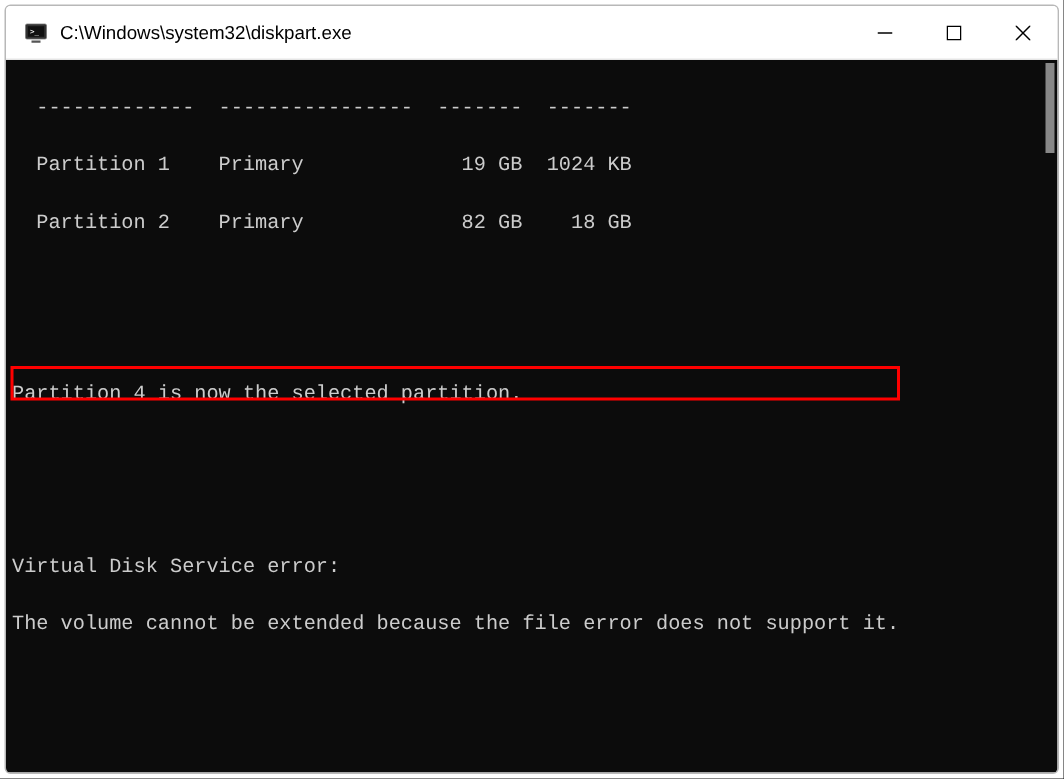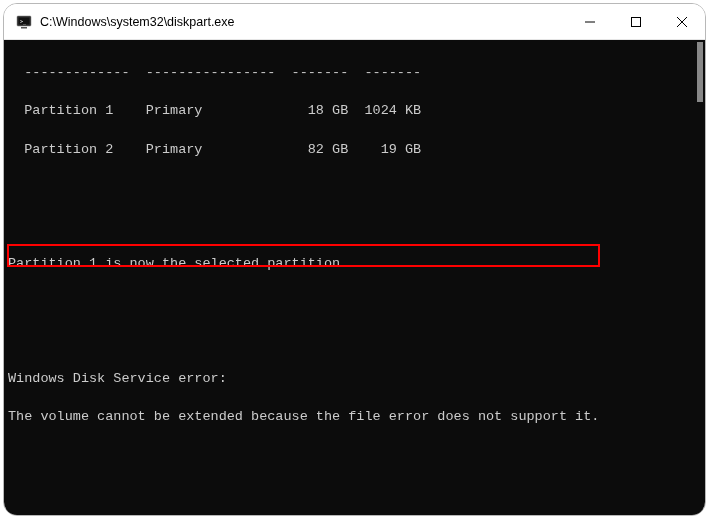--- a/index.html
+++ b/index.html
@@ -12,21 +12,21 @@
       background: #fff;
       width: 709px;
       height: 519px;
       overflow: hidden;
     }
     .window {
       width: 703px;
       height: 513px;
       margin: 3px;
       border: 1px solid #b8b8b8;
-      border-radius: 14px;
+      border-radius: 4px;
       overflow: hidden;
       display: flex;
       flex-direction: column;
       background: #fff;
     }
     .titlebar {
       height: 36px;
       display: flex;
       align-items: center;
       background: #fff;
@@ -117,28 +117,28 @@
       <div class="window-control close">
         <svg width="10" height="10" viewBox="0 0 10 10">
             <line x1="0" y1="0" x2="10" y2="10" stroke="#000" stroke-width="1"></line>
             <line x1="10" y1="0" x2="0" y2="10" stroke="#000" stroke-width="1"></line>
           </svg>
       </div>
     </div>
   </div>
   <div class="terminal">
 <div class="term-row">  -------------  ----------------  -------  -------</div>
-<div class="term-row">  Partition 1    Primary             18 GB  1024 KB</div>
-<div class="term-row">  Partition 2    Primary             82 GB    19 GB</div>
+<div class="term-row">  Partition 1    Primary             19 GB  1024 KB</div>
+<div class="term-row">  Partition 2    Primary             82 GB    18 GB</div>
 <div class="term-row"></div>
 <div class="term-row"></div>
-<div class="term-row">Partition 1 is now the selected partition.</div>
+<div class="term-row">Partition 4 is now the selected partition.</div>
 <div class="term-row"></div>
 <div class="term-row"></div>
-<div class="term-row">Windows Disk Service error:</div>
+<div class="term-row">Virtual Disk Service error:</div>
 <div class="term-row">The volume cannot be extended because the file error does not support it.</div>
 
 
 
     <div class="highlight-box" style="top: 204px; left: 3px; width: 593px; height: 23px;"></div>
     <div class="scrollbar"></div>
   </div>
 </div>
 
 </body></html>

